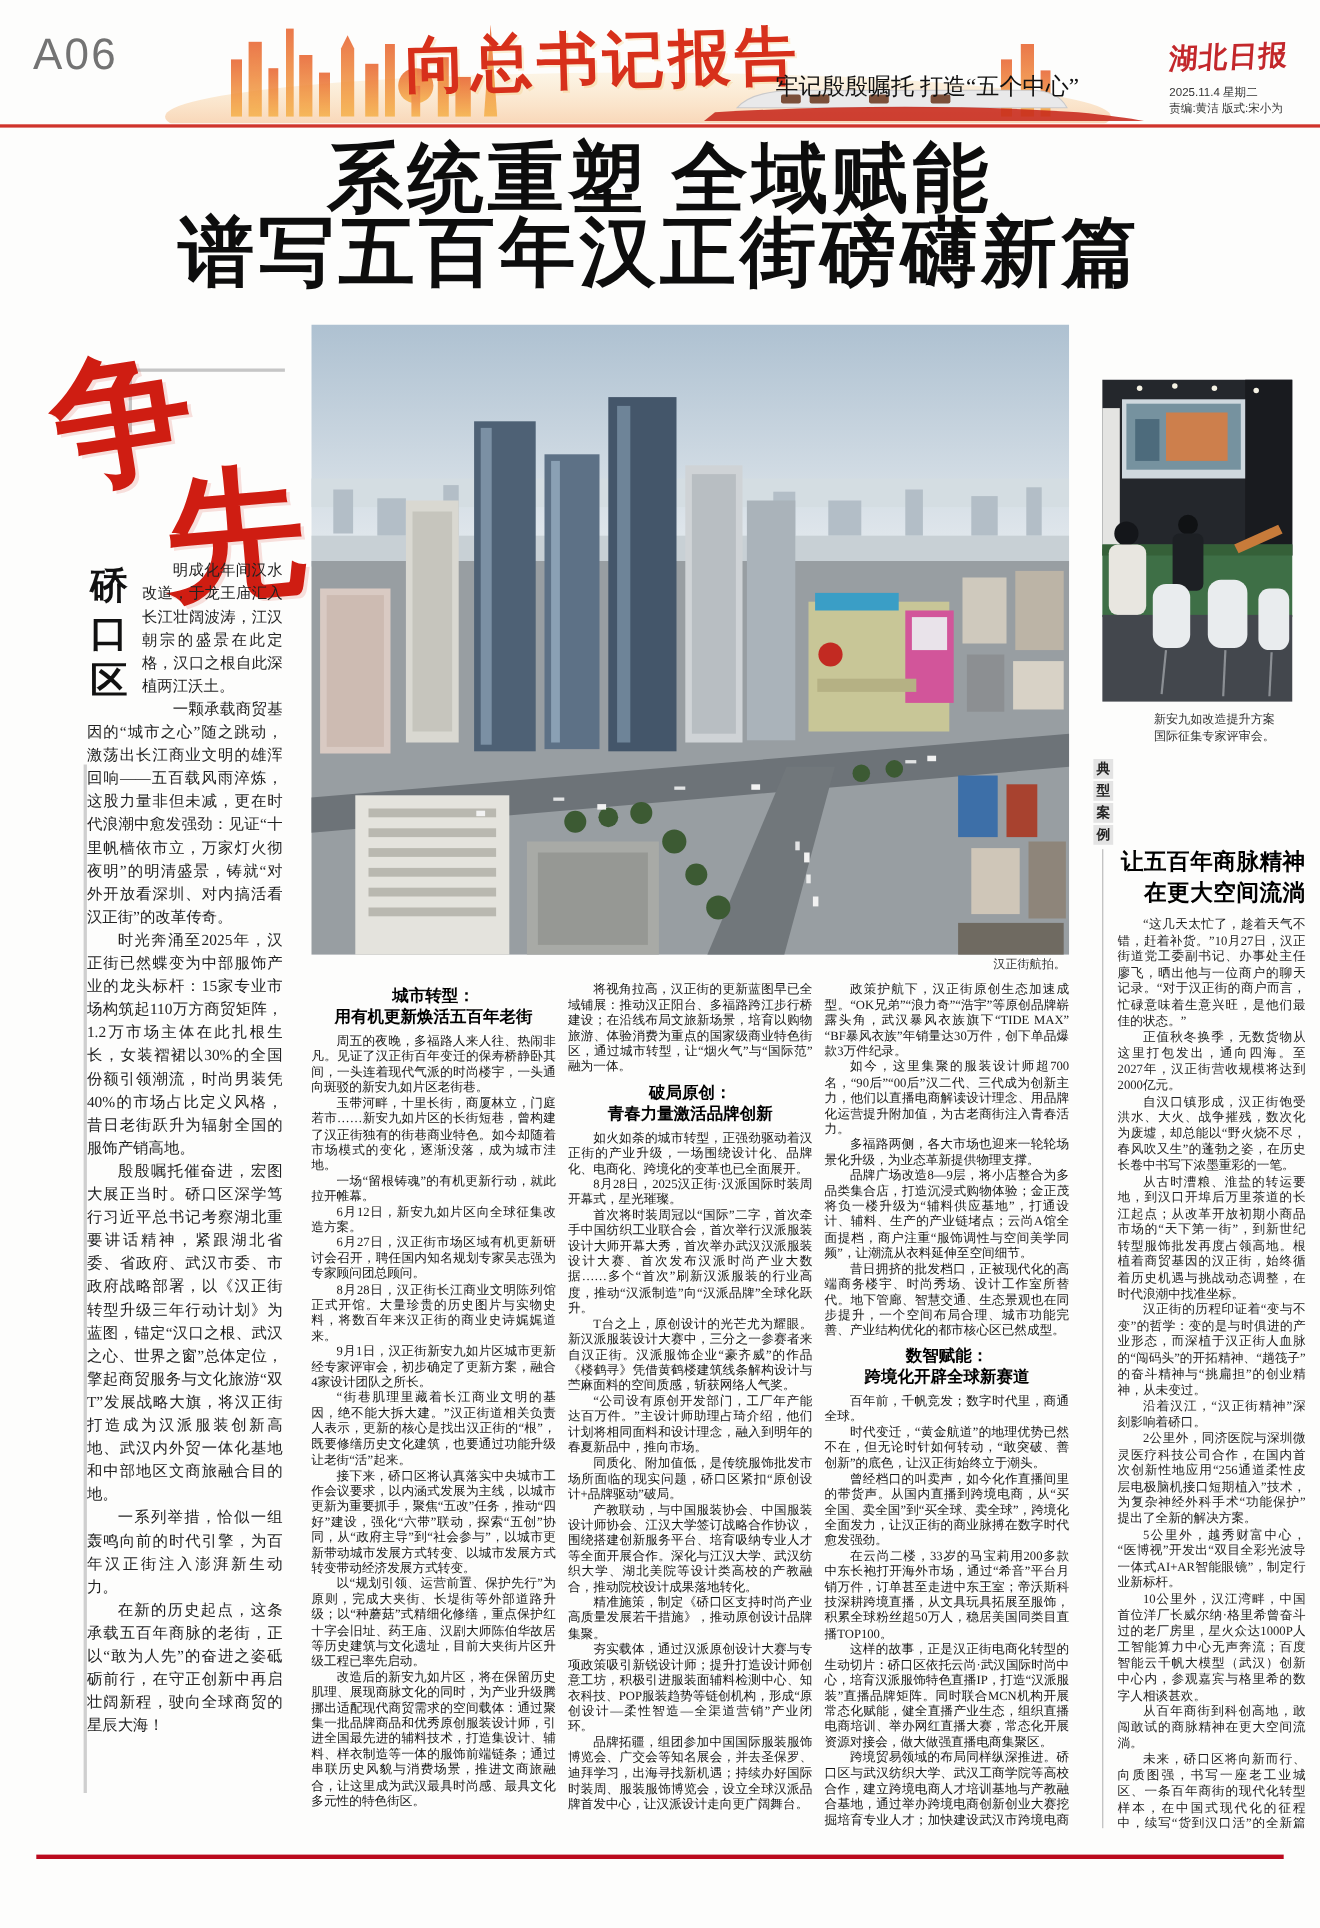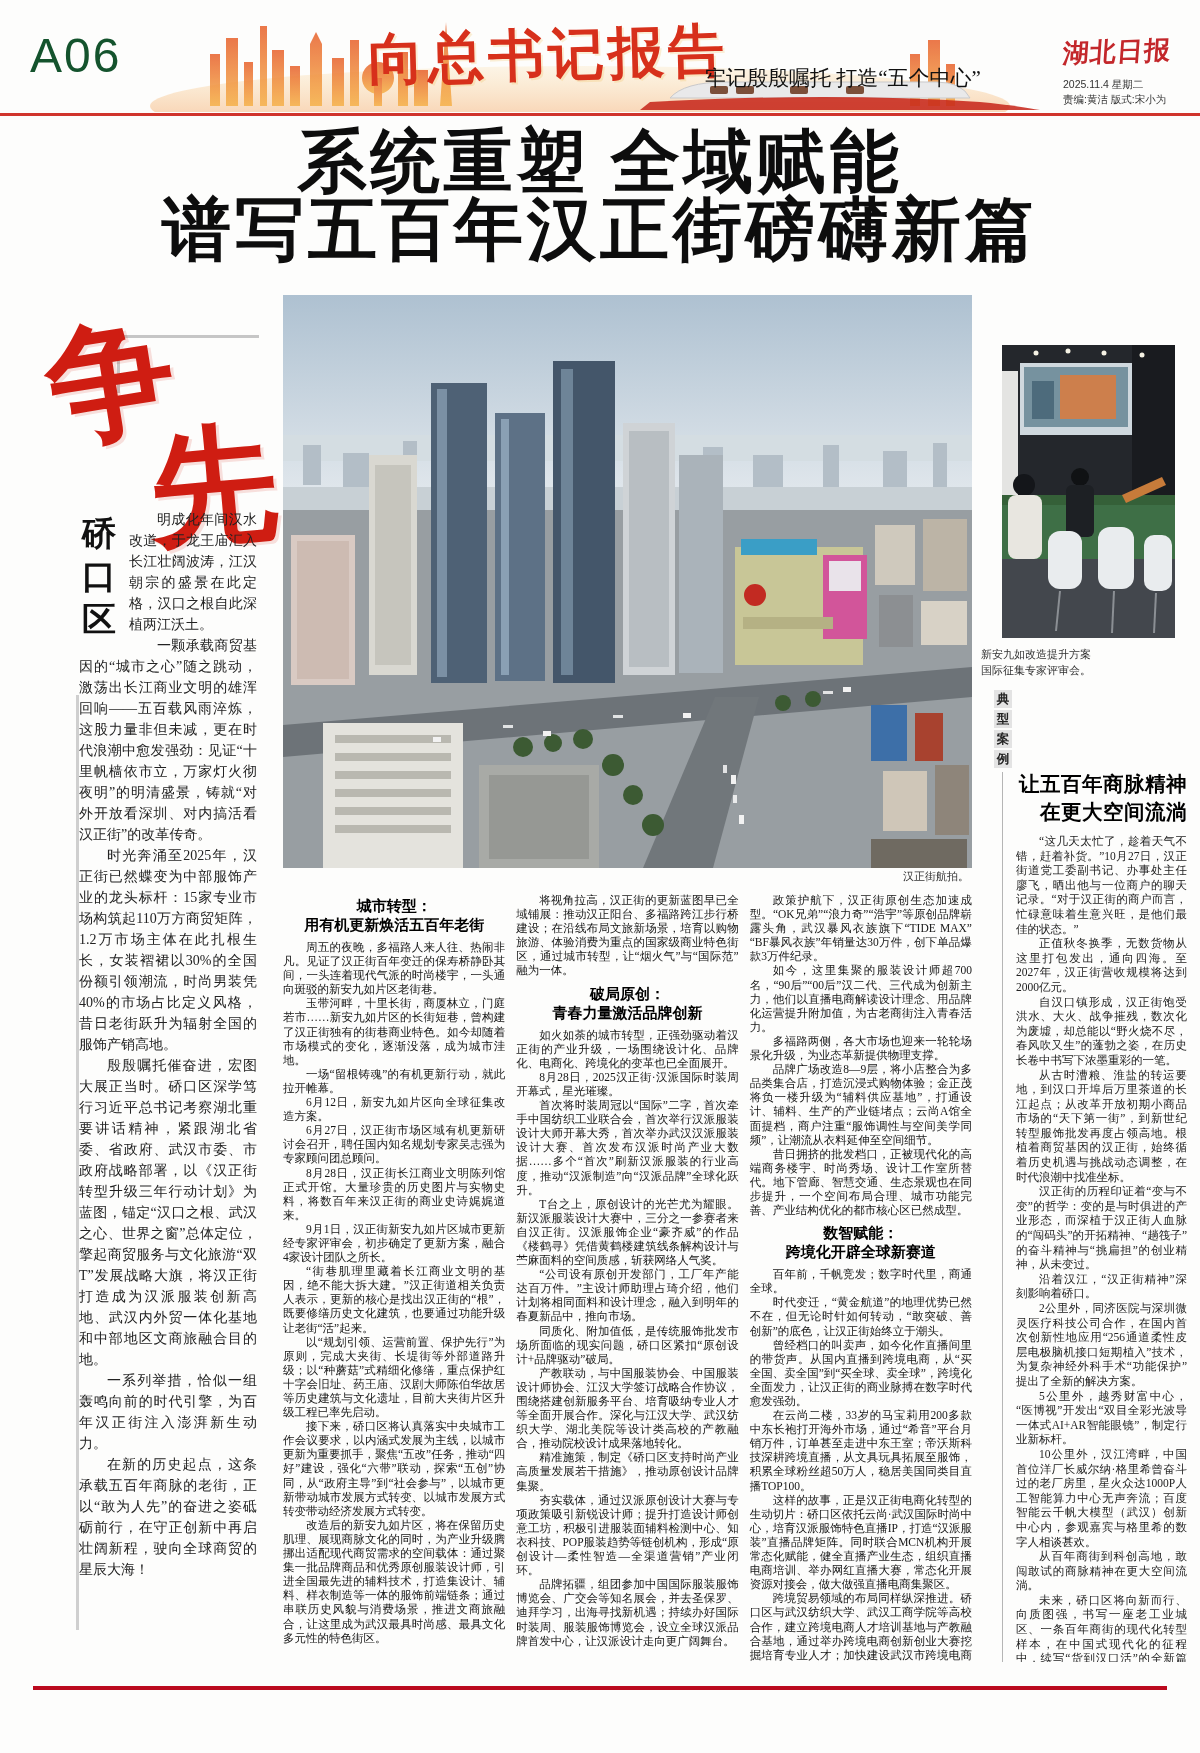--- a/index.html
+++ b/index.html
@@ -1,20 +1,20 @@
 <!DOCTYPE html>
 <html lang="zh"><head>
 <meta charset="utf-8">
 <style>
   html,body{margin:0;padding:0;background:#e9e9e9;}
   .page{position:relative;width:1200px;height:1753px;background:#fdfdfc;margin:0 auto;overflow:hidden;
         font-family:"Liberation Serif","DejaVu Serif",serif;color:#1a1a1a;}
   
   .page-no{position:absolute;left:30px;top:28px;font-family:"Liberation Sans","DejaVu Sans",sans-serif;
-           font-size:48px;font-weight:400;color:#14532d;letter-spacing:2px;}
+           font-size:40px;font-weight:400;color:#737373;letter-spacing:2px;}
   .banner-art{position:absolute;left:150px;top:14px;width:900px;height:98px;}
   .banner-title{position:absolute;left:368px;top:18px;font-size:56px;font-weight:900;color:#d7301b;
                 letter-spacing:4px;transform:rotate(-1.5deg);
                 text-shadow:2px 2px 0 #f2b23c33;white-space:nowrap;}
   .banner-sub{position:absolute;left:705px;top:64px;font-size:21px;font-weight:400;color:#111;white-space:nowrap;}
   .masthead{position:absolute;left:1063px;top:34px;width:130px;}
   .masthead-logo{font-size:26px;font-weight:900;color:#c3272b;transform:skewX(-6deg) rotate(-2deg);
                  white-space:nowrap;letter-spacing:1px;}
   .masthead-meta{margin-top:8px;font-size:10.5px;line-height:15px;color:#333;
                  font-family:"Liberation Sans","DejaVu Sans",sans-serif;}
@@ -42,21 +42,21 @@
   .photo-caption{position:absolute;left:283px;top:869px;width:686px;text-align:right;font-size:11px;color:#333;}
   .columns{position:absolute;left:283px;top:893px;width:689px;height:769px;overflow:hidden;
            column-count:3;column-gap:11px;font-size:11.5px;line-height:14.1px;text-align:justify;color:#161616;}
   .columns p{margin:0;text-indent:2em;}
   .col-head{break-inside:avoid;text-align:center;font-weight:900;font-size:15px;line-height:19px;
             margin:7px 0 5px;color:#000;}
   .col-head span{display:block;}
   .columns section:first-child .col-head{margin-top:4px;}
   
   .meeting{position:absolute;left:1002px;top:345px;width:173px;height:293px;}
-  .meeting-caption{position:absolute;left:948px;top:646px;width:176px;text-align:center;
+  .meeting-caption{position:absolute;left:1016px;top:646px;width:176px;text-align:center;
                    font-size:11px;line-height:16px;color:#333;}
   .case-tag{position:absolute;left:994px;top:690px;width:19px;}
   .case-tag span{display:block;width:18px;height:18px;margin-bottom:2px;background:#e3e3e3;color:#222;
                  font-size:12.5px;line-height:18px;text-align:center;font-weight:700;}
   .case-rule{position:absolute;left:1002px;top:772px;width:1px;height:890px;background:#b5b5b5;}
   .case-head{position:absolute;left:1013px;top:770px;width:174px;font-size:20.5px;line-height:28px;
              font-weight:900;color:#000;}
   .case-head span{display:block;letter-spacing:0.5px;text-align:right;}
   .case-text{position:absolute;left:1016px;top:834px;width:171px;height:828px;overflow:hidden;
              font-size:11.5px;line-height:14.6px;text-align:justify;color:#222;}
@@ -258,22 +258,22 @@
         <span>用有机更新焕活五百年老街</span>
       </h3>
       <p>周五的夜晚，多福路人来人往、热闹非凡。见证了汉正街百年变迁的保寿桥静卧其间，一头连着现代气派的时尚楼宇，一头通向斑驳的新安九如片区老街巷。</p>
       <p>玉带河畔，十里长街，商厦林立，门庭若市……新安九如片区的长街短巷，曾构建了汉正街独有的街巷商业特色。如今却随着市场模式的变化，逐渐没落，成为城市洼地。</p>
       <p>一场“留根铸魂”的有机更新行动，就此拉开帷幕。</p>
       <p>6月12日，新安九如片区向全球征集改造方案。</p>
       <p>6月27日，汉正街市场区域有机更新研讨会召开，聘任国内知名规划专家吴志强为专家顾问团总顾问。</p>
       <p>8月28日，汉正街长江商业文明陈列馆正式开馆。大量珍贵的历史图片与实物史料，将数百年来汉正街的商业史诗娓娓道来。</p>
       <p>9月1日，汉正街新安九如片区城市更新经专家评审会，初步确定了更新方案，融合4家设计团队之所长。</p>
       <p>“街巷肌理里藏着长江商业文明的基因，绝不能大拆大建。”汉正街道相关负责人表示，更新的核心是找出汉正街的“根”，既要修缮历史文化建筑，也要通过功能升级让老街“活”起来。</p>
+      <p>接下来，硚口区将认真落实中央城市工作会议要求，以内涵式发展为主线，以城市更新为重要抓手，聚焦“五改”任务，推动“四好”建设，强化“六带”联动，探索“五创”协同，从“政府主导”到“社会参与”，以城市更新带动城市发展方式转变、以城市发展方式转变带动经济发展方式转变。</p>
       <p>以“规划引领、运营前置、保护先行”为原则，完成大夹街、长堤街等外部道路升级；以“种蘑菇”式精细化修缮，重点保护红十字会旧址、药王庙、汉剧大师陈伯华故居等历史建筑与文化遗址，目前大夹街片区升级工程已率先启动。</p>
-      <p>接下来，硚口区将认真落实中央城市工作会议要求，以内涵式发展为主线，以城市更新为重要抓手，聚焦“五改”任务，推动“四好”建设，强化“六带”联动，探索“五创”协同，从“政府主导”到“社会参与”，以城市更新带动城市发展方式转变、以城市发展方式转变带动经济发展方式转变。</p>
       <p>改造后的新安九如片区，将在保留历史肌理、展现商脉文化的同时，为产业升级腾挪出适配现代商贸需求的空间载体：通过聚集一批品牌商品和优秀原创服装设计师，引进全国最先进的辅料技术，打造集设计、辅料、样衣制造等一体的服饰前端链条；通过串联历史风貌与消费场景，推进文商旅融合，让这里成为武汉最具时尚感、最具文化多元性的特色街区。</p>
       <p>将视角拉高，汉正街的更新蓝图早已全域铺展：推动汉正阳台、多福路跨江步行桥建设；在沿线布局文旅新场景，培育以购物旅游、体验消费为重点的国家级商业特色街区，通过城市转型，让“烟火气”与“国际范”融为一体。</p>
     </section>
     <section>
       <h3 class="col-head">
         <span>破局原创：</span>
         <span>青春力量激活品牌创新</span>
       </h3>
       <p>如火如荼的城市转型，正强劲驱动着汉正街的产业升级，一场围绕设计化、品牌化、电商化、跨境化的变革也已全面展开。</p>
       <p>8月28日，2025汉正街·汉派国际时装周开幕式，星光璀璨。</p>

